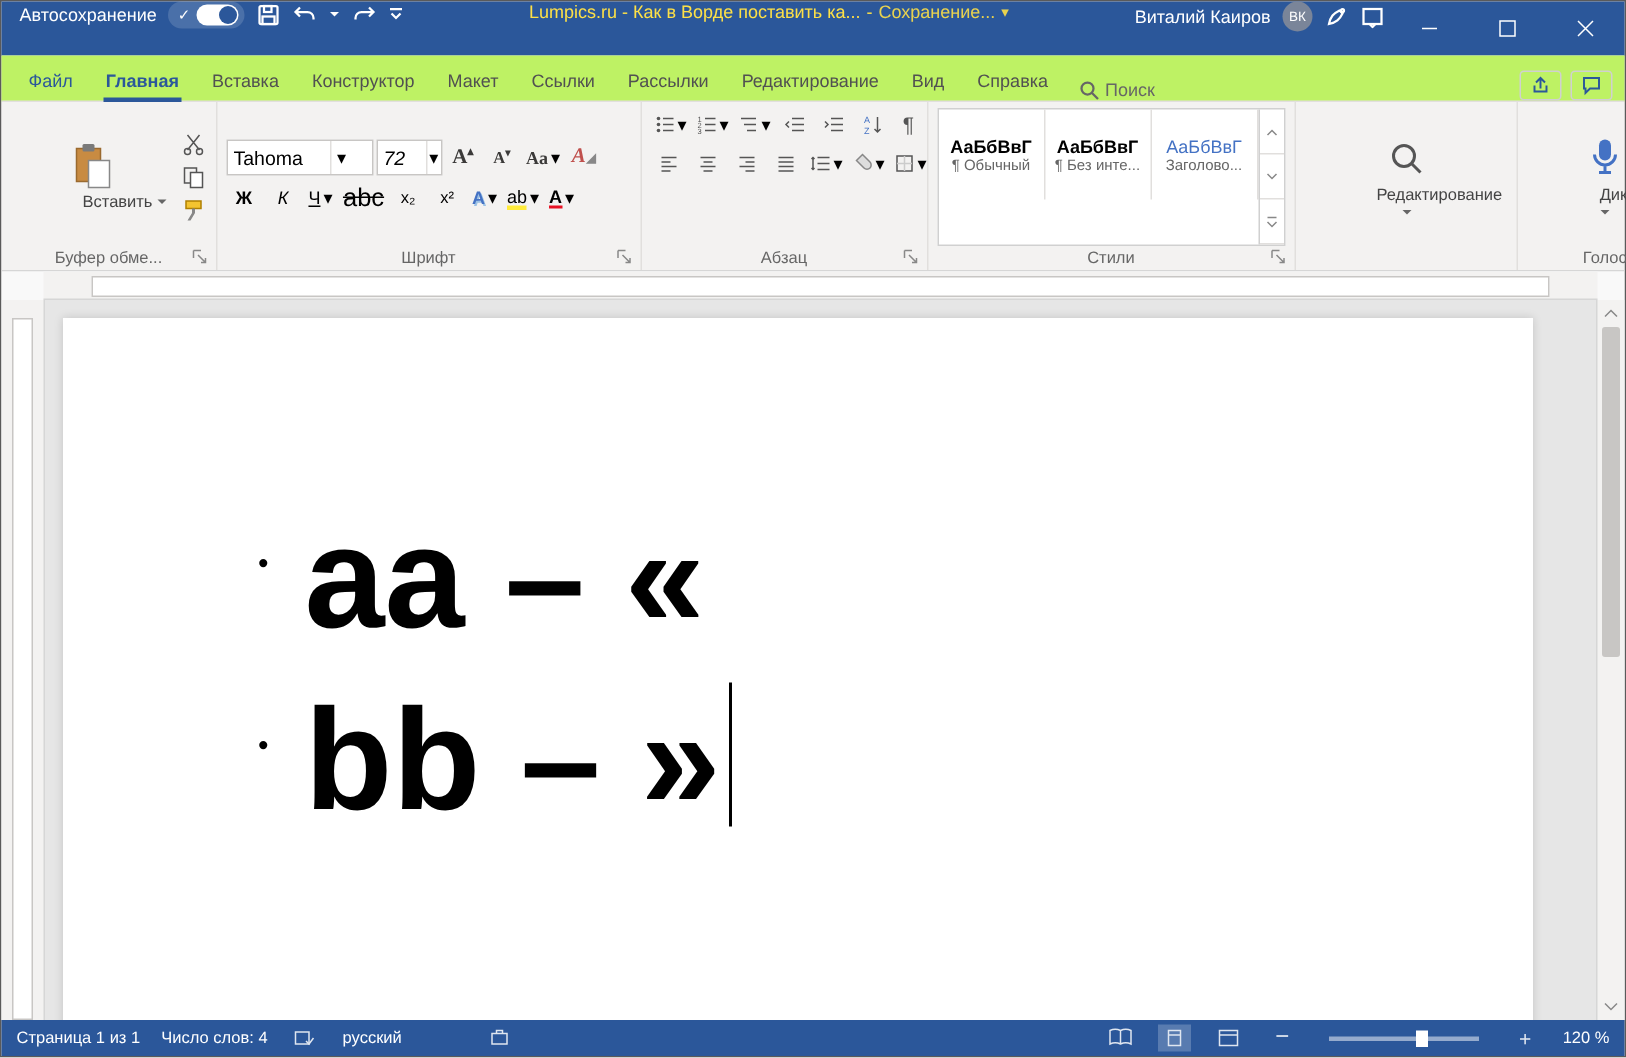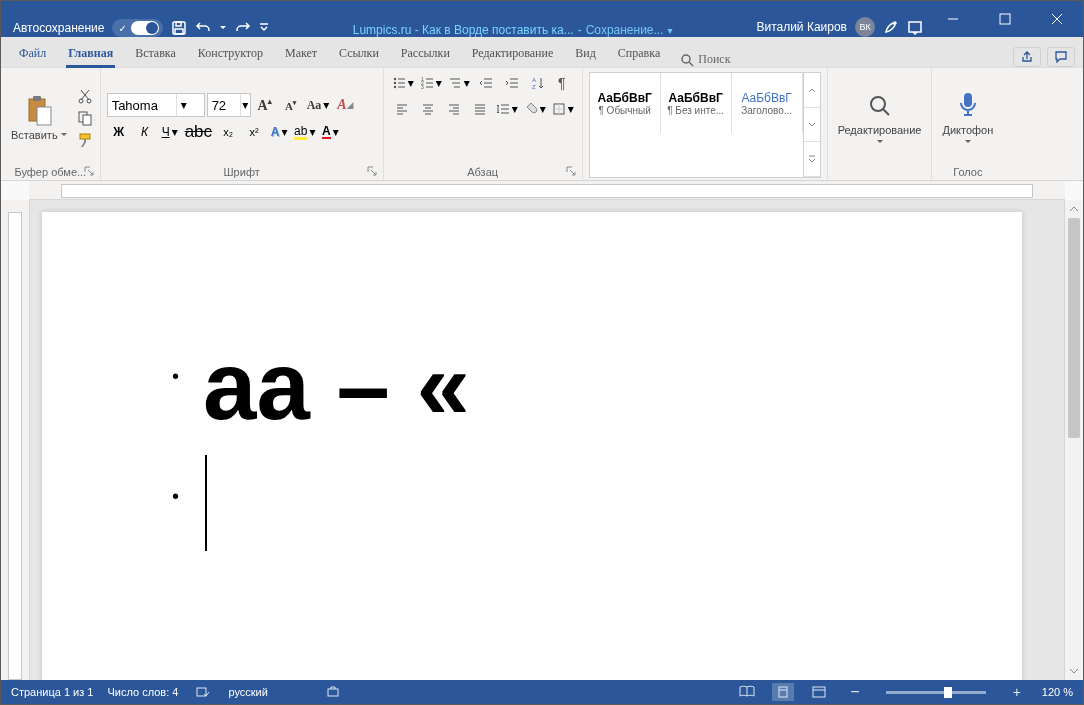--- a/index.html
+++ b/index.html
@@ -1,50 +1,50 @@
 <!DOCTYPE html>
 <html><head>
 <meta charset="utf-8">
 <style>
 html,body{margin:0;padding:0;font-family:"Segoe UI",Tahoma,sans-serif;font-size:12px;background:#fff;user-select:none;}
 .window{width:1084px;height:705px;border:1px solid #5a5a5a;box-sizing:border-box;display:flex;flex-direction:column;background:#fff;position:relative;}
 
-.titlebar{height:36px;background:#2b579a;color:#fff;display:flex;align-items:flex-end;padding:0 4px 0 12px;gap:8px;}
+.titlebar{height:36px;background:#2b579a;color:#fff;display:flex;align-items:flex-start;padding:0 4px 0 12px;gap:8px;}
 .titlebar .seg{display:flex;align-items:center;gap:8px;}
 .autosave-toggle{display:flex;align-items:center;gap:4px;background:rgba(255,255,255,.15);border-radius:10px;padding:2px 4px 2px 6px;}
 .autosave-toggle .pill{width:28px;height:14px;border-radius:7px;background:#fff;position:relative;}
 .autosave-toggle .pill::after{content:"";position:absolute;right:1px;top:1px;width:12px;height:12px;border-radius:50%;background:#2b579a;}
 .tb-ico{width:16px;height:16px;display:inline-flex;align-items:center;justify-content:center;}
 .tb-ico svg{width:16px;height:16px;fill:none;stroke:#fff;stroke-width:1.5;}
-.title-text{flex:1;display:flex;align-items:center;gap:4px;justify-content:center;color:#7dd3fc;}
+.title-text{flex:1;display:flex;align-items:center;gap:4px;justify-content:center;color:#fde047;}
 .title-text span{white-space:nowrap;}
 .title-saving{opacity:.9;}
 .title-dd{font-size:10px;opacity:.9;}
 .user-badge{width:20px;height:20px;border-radius:50%;background:#7a8599;display:flex;align-items:center;justify-content:center;font-size:9px;color:#fff;}
 .win-btn{width:44px;height:36px;display:flex;align-items:center;justify-content:center;}
 .win-btn svg{width:12px;height:12px;stroke:#fff;stroke-width:1;fill:none;}
 
-.tabs{height:30px;background:#e5e5e5;display:flex;align-items:flex-end;border-bottom:1px solid #e1dfdd;padding:0 8px;gap:2px;font-family:Liberation Serif, serif;}
+.tabs{height:30px;background:#bef264;display:flex;align-items:flex-end;border-bottom:1px solid #e1dfdd;padding:0 8px;gap:2px;}
 .tab{padding:6px 10px;color:#515151;cursor:pointer;position:relative;}
 .tab.active{color:#2b579a;font-weight:600;}
 .tab.active::after{content:"";position:absolute;left:8px;right:8px;bottom:-1px;height:3px;background:#2b579a;}
 .tabs .spacer{flex:1;}
 .tabs .right{display:flex;align-items:center;gap:6px;}
 .search-box{display:flex;align-items:center;gap:4px;color:#666;}
 .pill-btn{border:1px solid #d0d0d0;border-radius:3px;padding:2px 6px;display:flex;align-items:center;}
 
 .ribbon{height:112px;background:#f3f2f1;display:flex;border-bottom:1px solid #d6d6d6;}
 .group{border-right:1px solid #e1dfdd;padding:4px 6px 2px;display:flex;flex-direction:column;justify-content:space-between;}
 .group .controls{display:flex;gap:4px;flex:1;}
 .group .label{text-align:center;color:#666;font-size:11px;padding-top:2px;display:flex;justify-content:center;align-items:center;gap:2px;position:relative;}
 .group .label .dlg{position:absolute;right:0;bottom:2px;width:10px;height:10px;}
 .group .label .dlg svg{width:10px;height:10px;stroke:#888;fill:none;stroke-width:1;}
 .vert-btn{display:flex;flex-direction:column;align-items:center;justify-content:center;gap:2px;padding:2px 4px;min-width:40px;}
 .vert-btn .ico{width:32px;height:32px;display:flex;align-items:center;justify-content:center;}
-.vert-btn .cap{font-size:11px;color:#444;display:flex;align-items:center;gap:2px;}
+.vert-btn .cap{font-size:11px;color:#444;display:flex;align-items:center;gap:2px;margin-left:44px;}
 .dd-caret{width:8px;height:8px;}
 .dd-caret svg{width:8px;height:8px;fill:#666;}
 .mini-col{display:flex;flex-direction:column;gap:4px;justify-content:center;}
 .mini-ico{width:18px;height:18px;display:flex;align-items:center;justify-content:center;}
 
 .font-row{display:flex;gap:2px;align-items:center;}
 .combo{display:flex;border:1px solid #c8c6c4;background:#fff;height:22px;align-items:center;}
 .combo input{border:none;outline:none;font-size:13px;padding:0 4px;width:60px;background:transparent;}
 .combo .cb-dd{width:14px;display:flex;align-items:center;justify-content:center;border-left:1px solid #e1dfdd;height:100%;}
 .btn{min-width:20px;height:22px;display:flex;align-items:center;justify-content:center;padding:0 2px;cursor:pointer;}
@@ -259,21 +259,21 @@
 
     <div class="group" style="min-width:270px;">
       <div class="controls">
           <div class="font-rows">
         <div class="font-row">
           <div class="combo" style="width:96px;">
                 <input value="Tahoma" style="">
                 <div class="cb-dd">▾</div>
               </div>
           <div class="combo" style="width:42px;">
-                <input style="width: 24px;" value="72">
+                <input style="width: 24px; font-style: italic;" value="72">
                 <div class="cb-dd">▾</div>
               </div>
           <div class="btn">
                 <span class="txt-ico">A<sup style="font-size:8px;">▴</sup></span>
               </div>
           <div class="btn">
                 <span class="txt-ico" style="font-size:11px;">A<sup style="font-size:7px;">▾</sup></span>
               </div>
           <div class="btn split">
                 <span class="txt-ico" style="font-size:12px;">Aa</span>
@@ -462,20 +462,28 @@
                 </svg>
               </div>
             <div>
                 <svg width="8" height="8" viewBox="0 0 8 8">
                   <path d="M1 1h6M1 4l3 3 3-3" stroke="#888" fill="none"></path>
                 </svg>
               </div>
           </div>
         </div>
       </div>
+      <div class="label">
+          <span>Стили</span>
+          <span class="dlg">
+            <svg viewBox="0 0 10 10">
+              <path d="M1 1h5M1 1v5M4 4l5 5M9 6v3H6"></path>
+            </svg>
+          </span>
+        </div>
     </div>
 
     <div class="group">
       <div class="controls">
         <div class="vert-btn">
           <div class="ico">
               <svg width="28" height="28" viewBox="0 0 28 28">
                 <circle cx="12" cy="12" r="7" fill="none" stroke="#555" stroke-width="2"></circle>
                 <path d="M17 17l6 6" stroke="#555" stroke-width="2"></path>
               </svg>
@@ -527,20 +535,21 @@
           <div class="track"></div>
         </div>
       <div class="canvas">
         <div class="page">
           <div class="doc-line">
             <span class="bullet">•</span>
             <span>aa – «</span>
           </div>
           <div class="doc-line">
             <span class="bullet">•</span>
+            <span>bb – »</span>
             <span class="cursor"></span>
           </div>
         </div>
       </div>
       <div class="vscroll">
         <div class="arr">
             <svg width="10" height="10" viewBox="0 0 10 10">
               <path d="M1 7l4-4 4 4" stroke="#888" fill="none"></path>
             </svg>
           </div>

